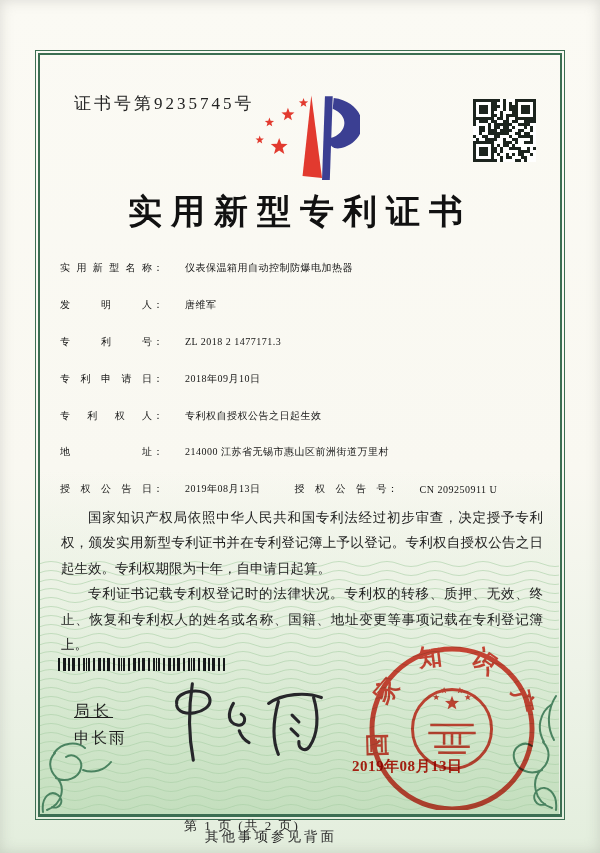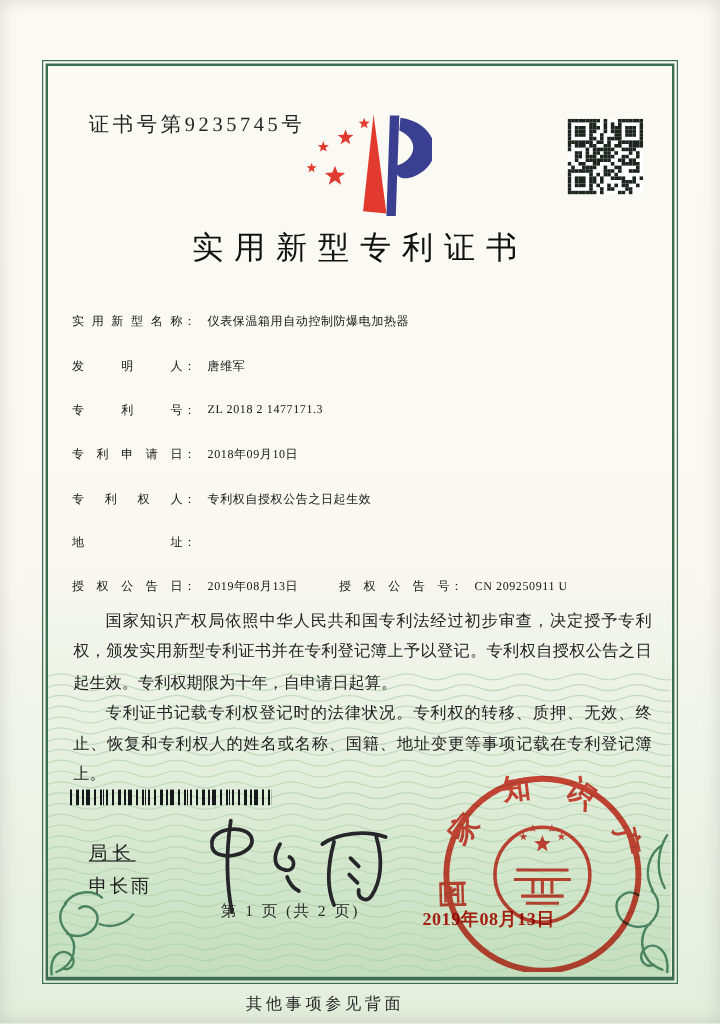--- a/index.html
+++ b/index.html
@@ -20,44 +20,44 @@
   .tint{position:absolute;left:39px;top:470px;width:520px;height:344px;
     background:linear-gradient(180deg,rgba(205,230,200,0) 0%,rgba(203,229,197,.25) 45%,rgba(190,221,184,.55) 75%,rgba(181,215,175,.7) 100%);}
   .waves{position:absolute;left:39px;top:560px;width:520px;height:254px;opacity:.6;}
   .waves path{fill:none;stroke:#a9cfa6;stroke-width:1;}
   .cert-no{position:absolute;left:74px;top:92px;font-size:17px;letter-spacing:3px;color:#232323;}
   .logo{position:absolute;left:248px;top:90px;}
   .qr{position:absolute;left:473px;top:99px;width:63px;height:63px;background:#fff;}
   .qr svg{display:block}
   .qr rect{fill:#1c241e;}
   .title{position:absolute;left:0;top:189px;width:600px;text-align:center;
-    font-size:26px;font-weight:normal;letter-spacing:9px;color:#111;}
+    font-size:34px;font-weight:bold;letter-spacing:9px;color:#111;}
   .fields{position:absolute;left:60px;top:250px;width:486px;font-size:10px;color:#161616;}
   .frow{height:36.8px;display:flex;align-items:center;white-space:nowrap;}
   .flabel{display:inline-block;width:92px;text-align:justify;text-align-last:justify;letter-spacing:0;}
   .fcolon{display:inline-block;margin:0 10px 0 1px;}
-  .fvalue{letter-spacing:.5px;}
+  .fvalue{letter-spacing:.5px;margin-left:12px;}
   .pair2{margin-left:34px;display:flex;align-items:center;}
   .body-text{position:absolute;left:61px;top:505px;width:482px;font-size:13.5px;
     line-height:1.88;color:#222;text-align:justify;}
   .body-text p{margin:0;text-indent:2em;font-style:oblique 6deg;}
   .barcode{position:absolute;left:58px;top:658px;width:168px;height:13px;
     background:
       repeating-linear-gradient(90deg,#15181a 0 2px,transparent 2px 5px),
       repeating-linear-gradient(90deg,#15181a 0 1px,transparent 1px 7px);
   }
   .sig-title{position:absolute;left:74px;top:701px;font-size:15.5px;letter-spacing:4px;color:#1d1d1d;text-decoration:underline;}
   .sig-name{position:absolute;left:74px;top:728px;font-size:15.5px;letter-spacing:2px;color:#1d1d1d;}
   .signature{position:absolute;left:162px;top:678px;}
   .seal{position:absolute;left:350px;top:642px;mix-blend-mode:multiply;opacity:.92;}
   .seal-date{position:absolute;left:352px;top:757px;width:130px;font-size:15px;font-weight:bold;
     color:#cf2417;letter-spacing:.5px;mix-blend-mode:multiply;}
   .ornament{position:absolute;}
   .ornament path{fill:none;stroke:#4a8360;stroke-width:2;stroke-linecap:round;}
-  .page-num{position:absolute;left:0;top:750px;width:484px;text-align:center;font-size:13px;
+  .page-num{position:absolute;left:0;top:817px;width:484px;text-align:center;font-size:13px;
     letter-spacing:2px;color:#2a2a2a;}
   .back-note{position:absolute;left:0;top:828px;width:542px;text-align:center;font-size:13.5px;
     letter-spacing:3px;color:#2a2a2a;font-style:oblique 6deg;}
   .seal text{font-family:"Liberation Serif","DejaVu Serif",serif;}
 </style>
 </head>
 <body>
 
 <div class="page">
 
@@ -395,20 +395,21 @@
       <span class="fvalue">2018年09月10日</span>
     </div>
     <div class="frow">
       <span class="flabel">专利权人</span>
         <span class="fcolon">：</span>
       <span class="fvalue">专利权自授权公告之日起生效</span>
     </div>
     <div class="frow">
       <span class="flabel">地址</span>
         <span class="fcolon">：</span>
+      <span class="fvalue">214000 江苏省无锡市惠山区前洲街道万里村</span>
     </div>
     <div class="frow">
       <span class="flabel">授权公告日</span>
         <span class="fcolon">：</span>
       <span class="fvalue">2019年08月13日</span>
       <span class="pair2">
         <span class="flabel">授权公告号</span>
           <span class="fcolon">：</span>
         <span class="fvalue">CN 209250911 U</span>
       </span>

